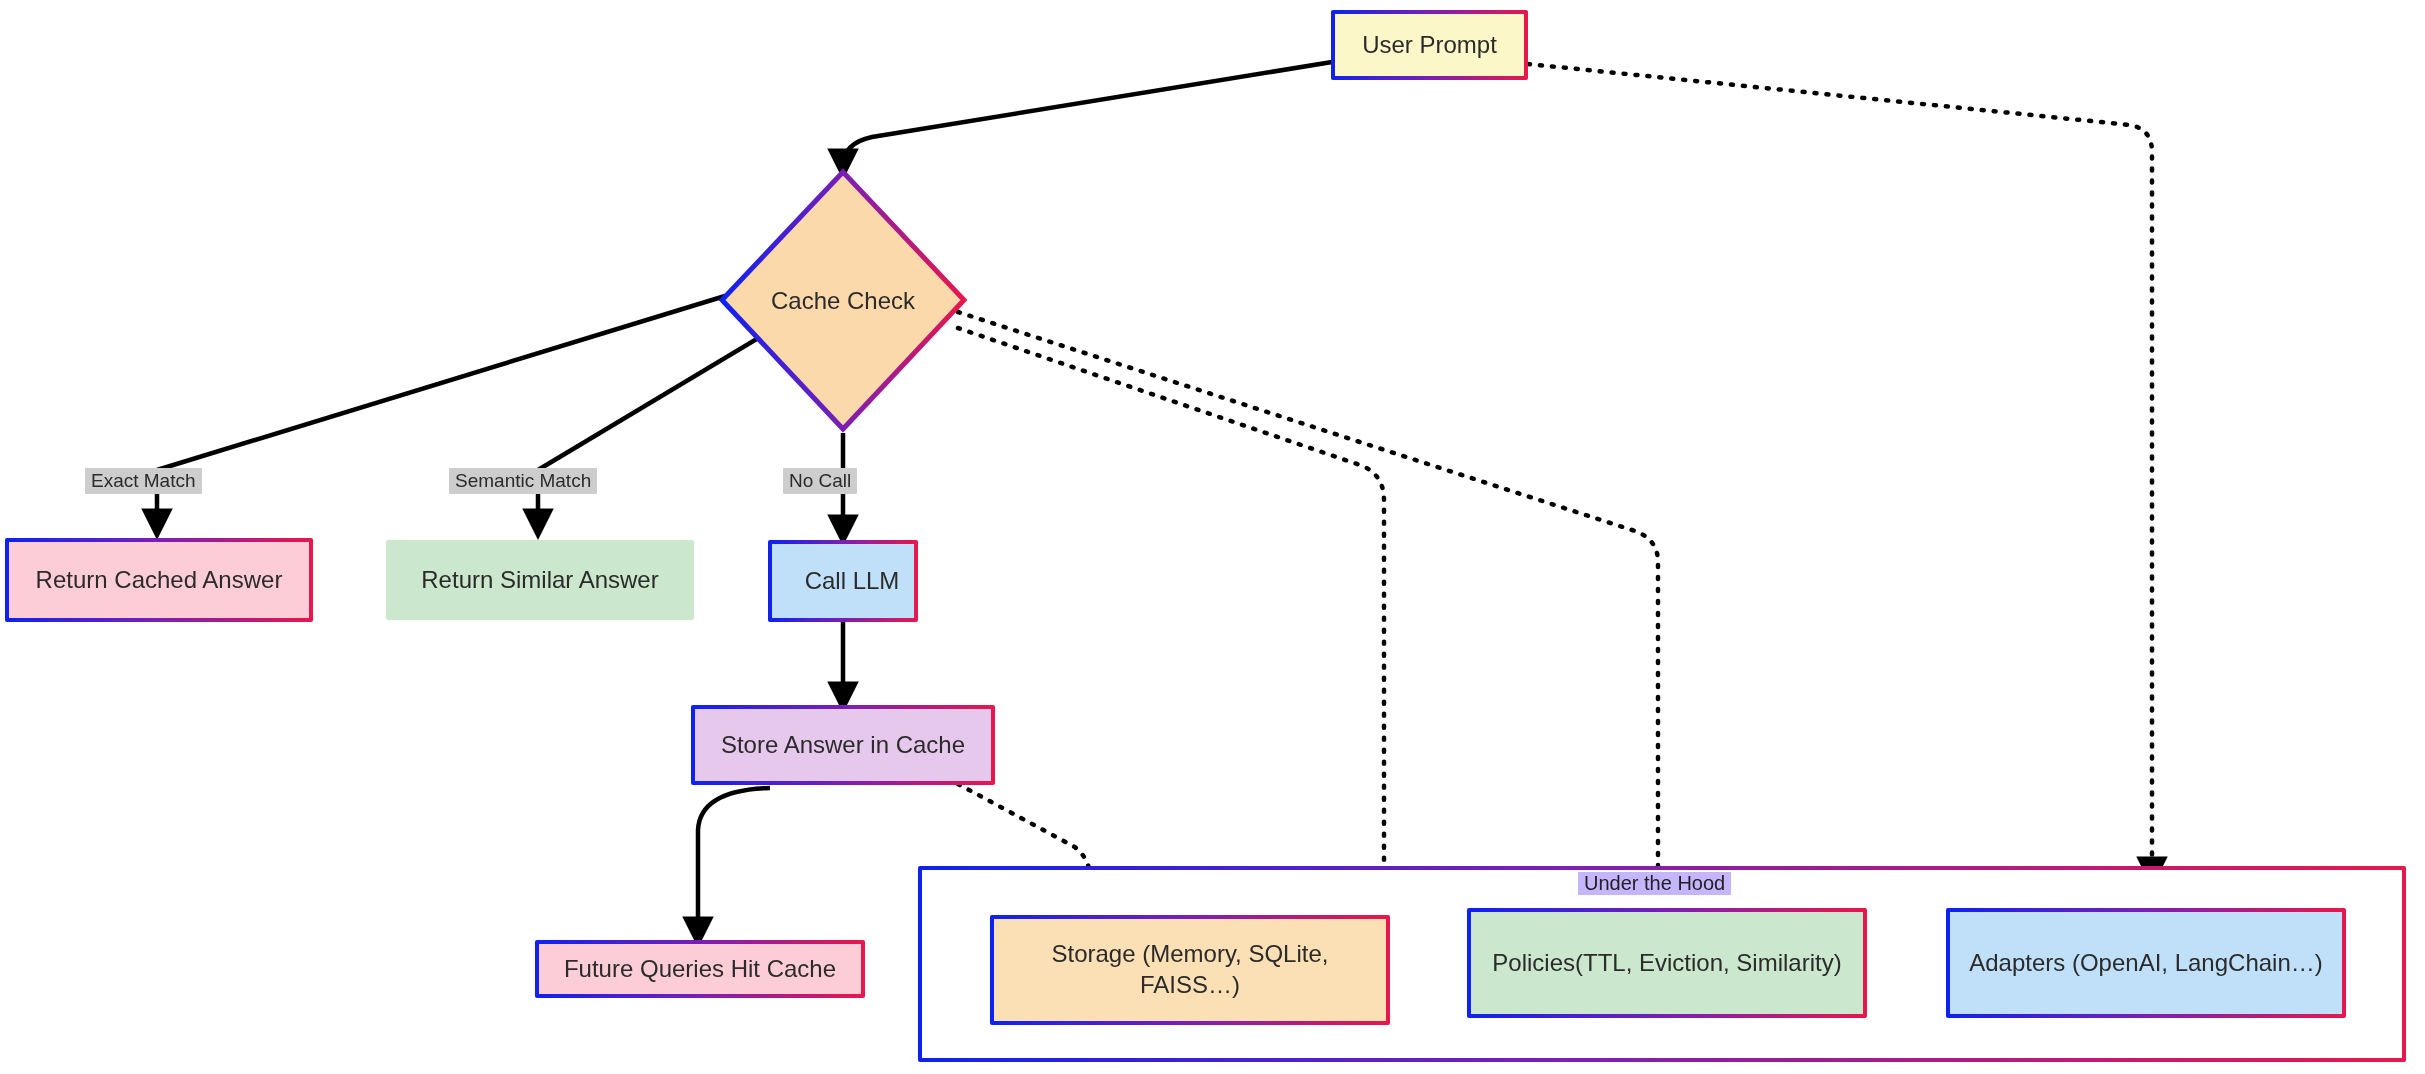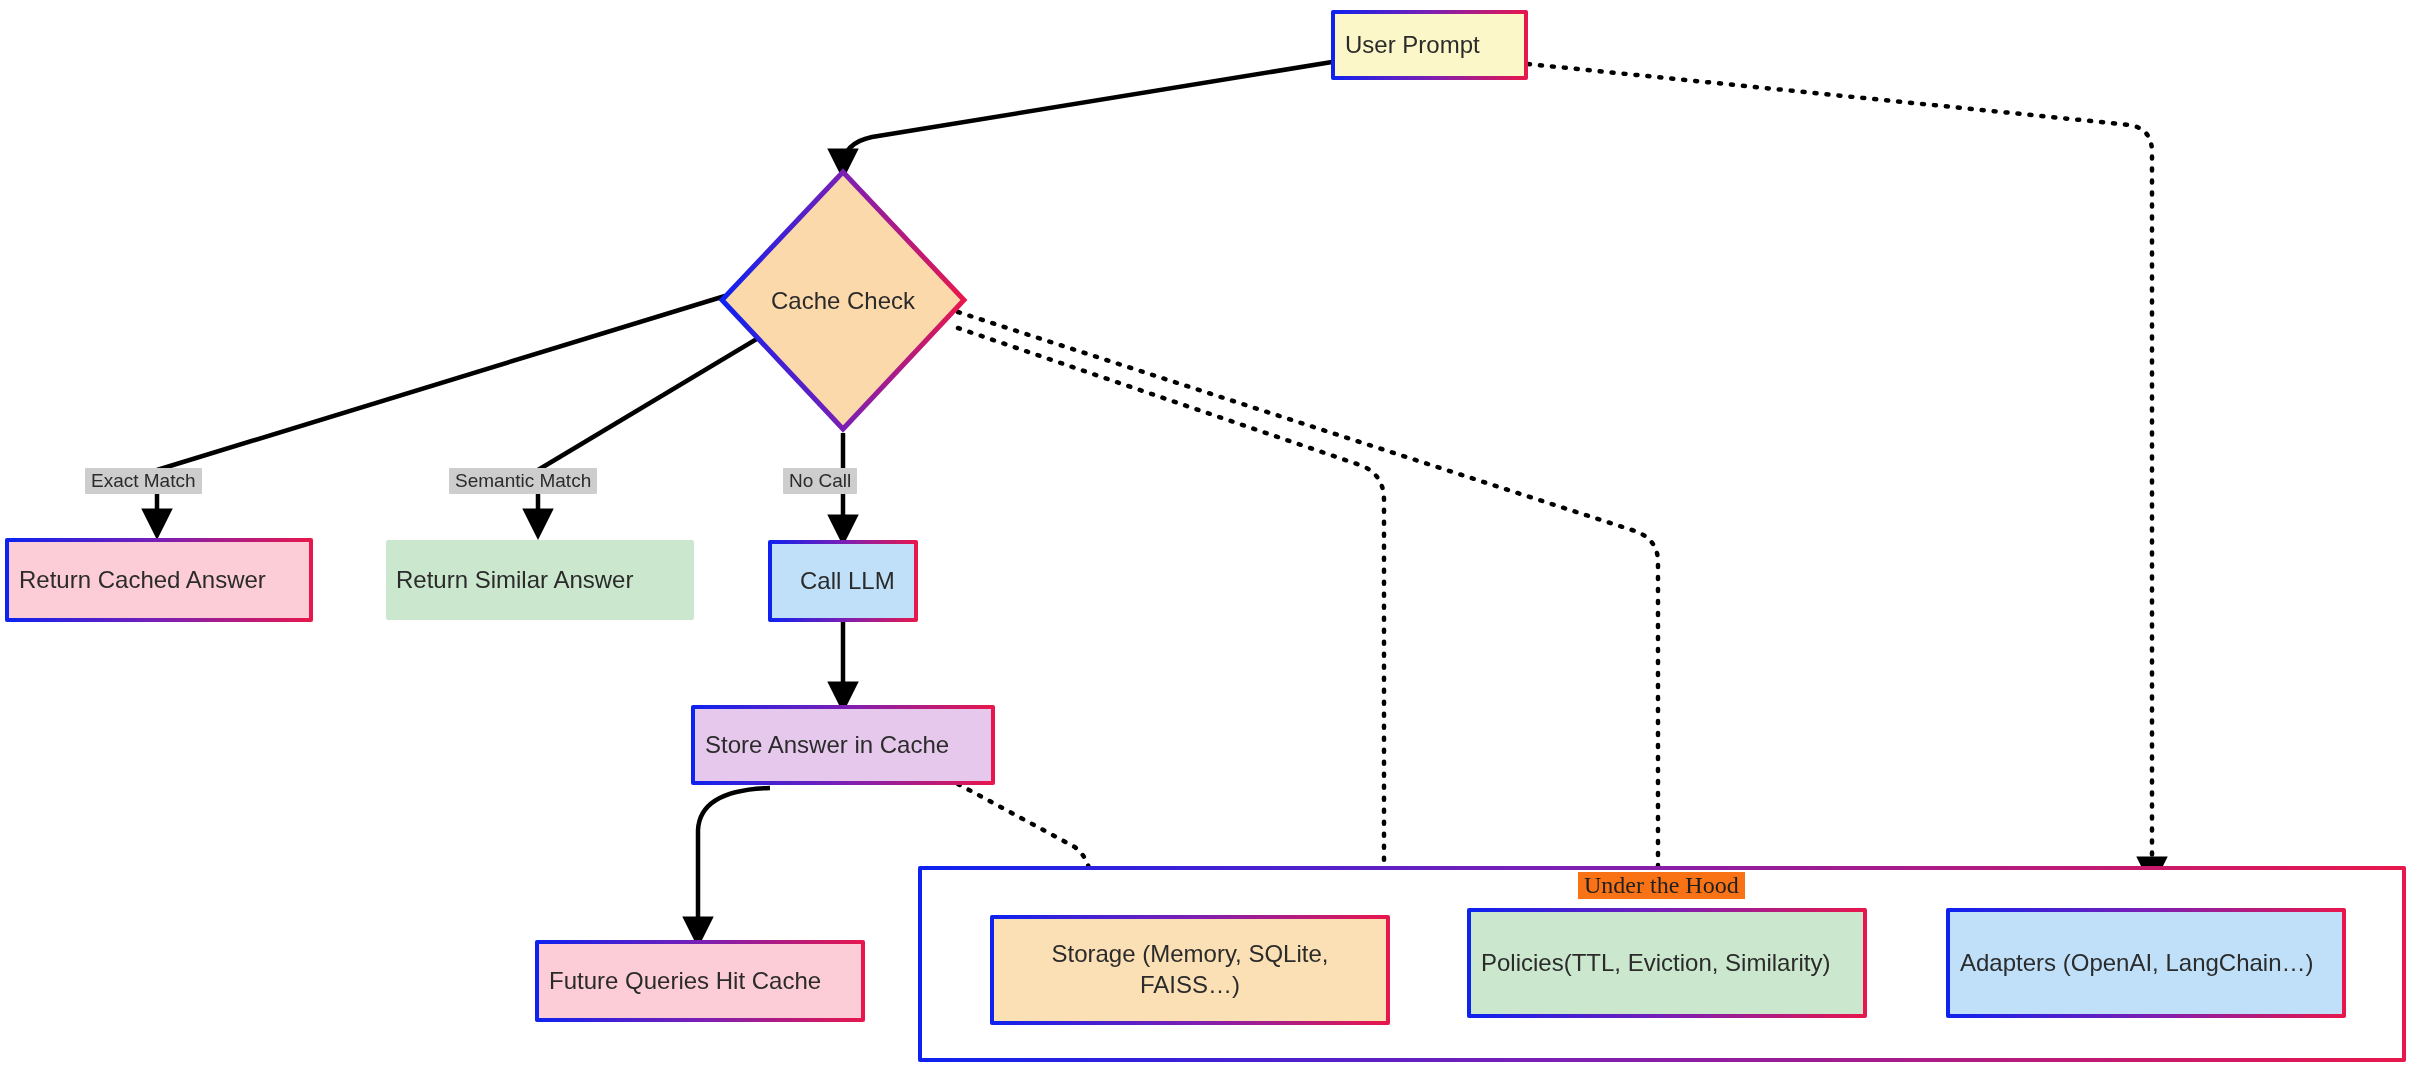--- a/index.html
+++ b/index.html
@@ -24,20 +24,21 @@
     height: 1074px;
     pointer-events: none;
   }
 
   
   .node {
     position: absolute;
     box-sizing: border-box;
     display: flex;
     align-items: center;
+    justify-content: center;
     text-align: center;
     color: #2b2b2b;
     font-size: 24px;
     line-height: 1.28;
     padding: 6px 10px;
     border-radius: 2px;
     z-index: 5;
   }
   
   .grad-border {
@@ -103,27 +104,26 @@
     border: 4px solid transparent;
     border-radius: 2px;
     background-image: linear-gradient(#ffffff, #ffffff),
                       linear-gradient(90deg, #0d22f0 0%, #7a1fb5 42%, #e8174c 100%);
     background-clip: padding-box, border-box;
     background-origin: padding-box, border-box;
     z-index: 1;
   }
   .subgraph-title {
     position: absolute;
-    font-size: 24px;
+    font-size: 20px;
     color: #1f1f1f;
-    background: #f97316;
+    background: #c4b5fd;
     padding: 0 6px;
     white-space: nowrap;
     z-index: 6;
-    font-family: Liberation Serif, serif;
   }
 
   
   .edge-label {
     position: absolute;
     font-size: 19px;
     color: #2b2b2b;
     background: #cdcdcd;
     padding: 2px 6px;
     white-space: nowrap;
@@ -200,21 +200,21 @@
   </div>
 
   <div class="node grad-border n-blue" style="left:768px; top:540px; width:150px; height:82px;padding-left:28px;">
     <span>Call LLM</span>
   </div>
 
   <div class="node grad-border n-purple" style="left:691px; top:705px; width:304px; height:80px;">
     <span>Store Answer in Cache</span>
   </div>
 
-  <div class="node grad-border n-pink" style="left:535px; top:940px; width:330px; height:82px;">
+  <div class="node grad-border n-pink" style="left:535px; top:940px; width:330px; height:58px;">
     <span>Future Queries Hit Cache</span>
   </div>
 
   <div class="node grad-border n-orange" style="left:990px; top:915px; width:400px; height:110px;">
     <span>Storage (Memory, SQLite, FAISS…)</span>
   </div>
 
   <div class="node grad-border n-green" style="left:1467px; top:908px; width:400px; height:110px;">
     <span>Policies(TTL, Eviction, Similarity)</span>
   </div>

